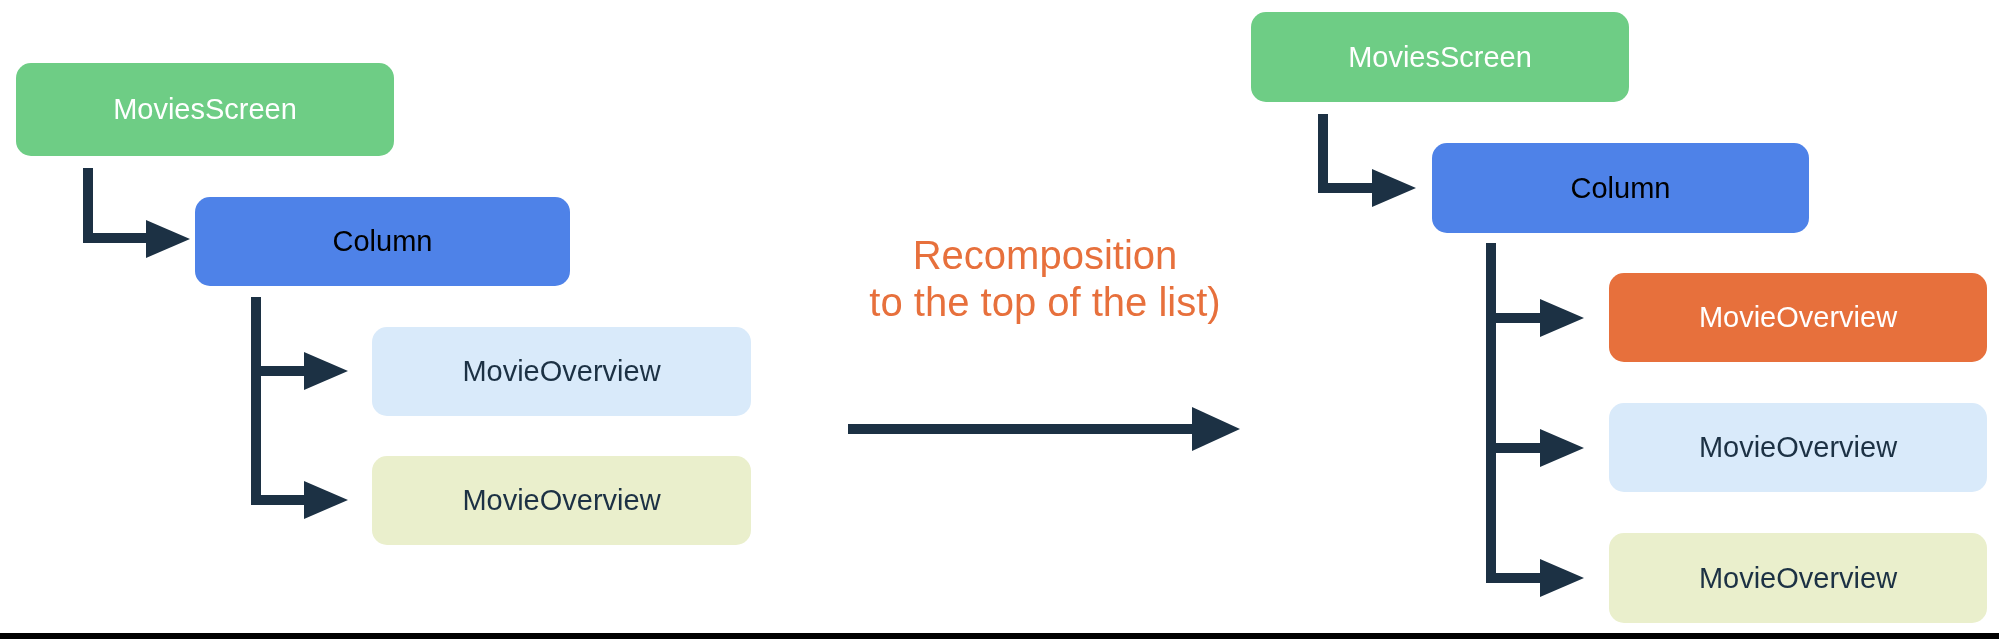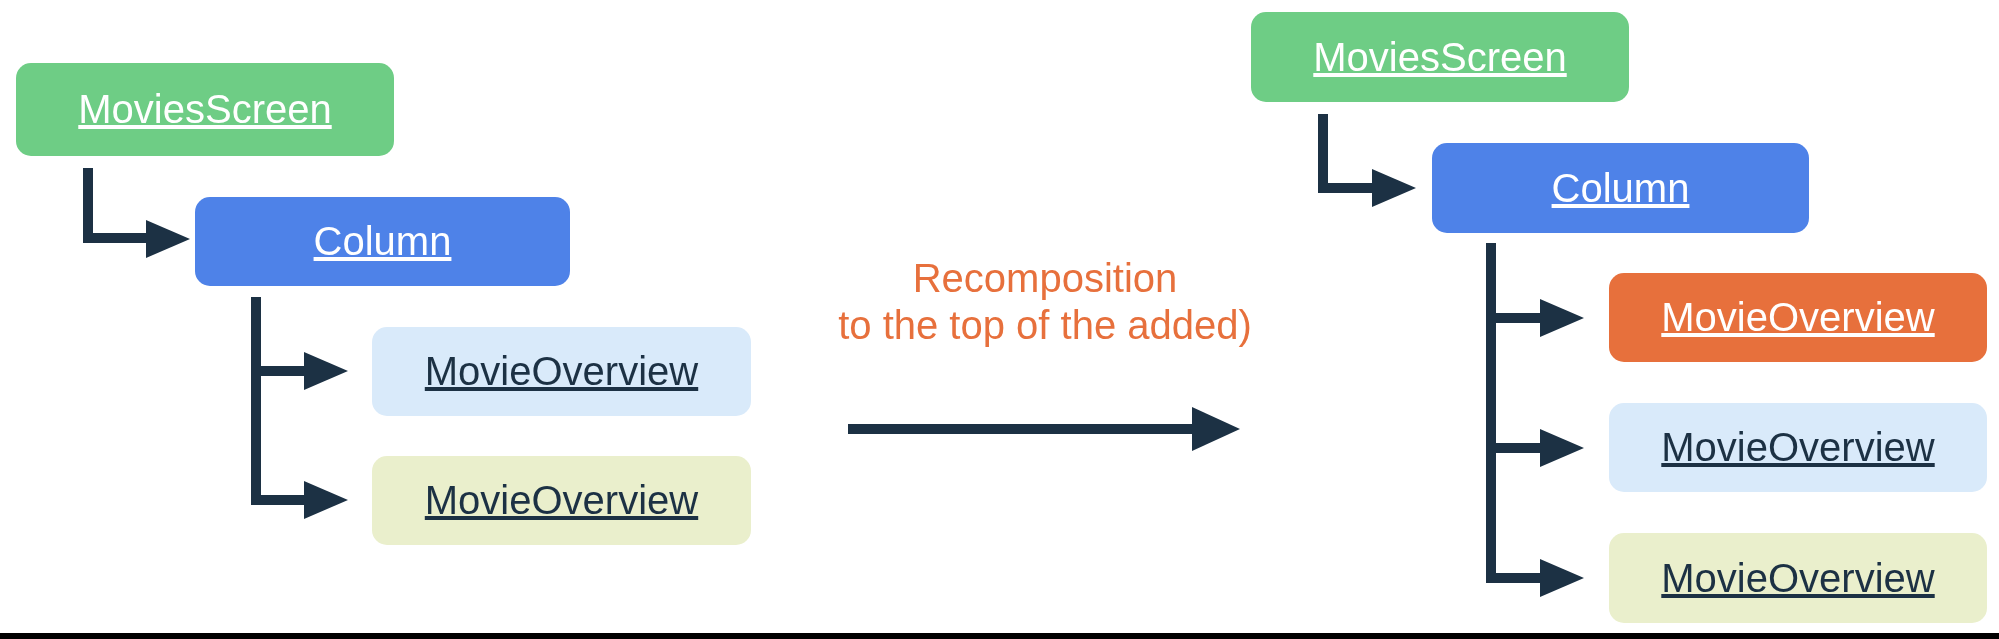--- a/index.html
+++ b/index.html
@@ -7,26 +7,25 @@
     position:relative;
     width:1999px;height:639px;
     background:#ffffff;
     overflow:hidden;
     font-family:"Liberation Sans", sans-serif;
   }
   .node{
     position:absolute;
     display:flex;align-items:center;justify-content:center;
     border-radius:15px;
-    font-size:40px;font-weight:400;
+    font-size:29px;font-weight:400;
     white-space:nowrap;
-    text-decoration:underline;
   }
   .node.green  {background:#6ECD85;color:#ffffff;}
-  .node.blue   {background:#4E82E8;color:#ffffff;}
+  .node.blue   {background:#4E82E8;color:#000000;}
   .node.orange {background:#E7703C;color:#ffffff;}
   .node.lblue  {background:#D9EAFA;color:#1C3144;}
   .node.lyellow{background:#EAEFCC;color:#1C3144;}
 
   .vline,.hline{position:absolute;background:#1C3144;}
   .arrowhead{
     position:absolute;width:0;height:0;
     border-top:19px solid transparent;
     border-bottom:19px solid transparent;
     border-left:44px solid #1C3144;
@@ -47,21 +46,21 @@
   .l-elbow-h   {left:83px;  top:233px; width:67px; height:10px;}
   .l-elbow-a   {left:146px; top:220px;}
   .l-kids-v    {left:251px; top:297px; width:10px; height:208px;}
   .l-branch1-h {left:251px; top:366px; width:57px; height:10px;}
   .l-branch1-a {left:304px; top:352px;}
   .l-branch2-h {left:251px; top:495px; width:57px; height:10px;}
   .l-branch2-a {left:304px; top:481px;}
 
   
   .transition-label{
-    position:absolute;left:820px;top:255px;width:450px;
+    position:absolute;left:820px;top:232px;width:450px;
     text-align:center;color:#E7703C;
     font-size:40px;line-height:47px;font-weight:400;
   }
   .t-arrow-h{left:848px;top:424px;width:344px;height:10px;}
   .t-arrow-a{left:1192px;top:407px;}
 
   
   .r-root   {left:1251px; top:12px;  width:378px; height:90px;}
   .r-column {left:1432px; top:143px; width:377px; height:90px;}
   .r-child1 {left:1609px; top:273px; width:378px; height:89px;}
@@ -98,21 +97,21 @@
   <div class="hline l-branch1-h"></div>
   <div class="arrowhead l-branch1-a"></div>
   <div class="hline l-branch2-h"></div>
   <div class="arrowhead l-branch2-a"></div>
 
   <div class="node lblue l-child1">MovieOverview</div>
   <div class="node lyellow l-child2">MovieOverview</div>
 
   <div class="transition-label">
     <div>Recomposition</div>
-    <div>to the top of the added)</div>
+    <div>to the top of the list)</div>
   </div>
   <div class="hline t-arrow-h"></div>
   <div class="arrowhead big t-arrow-a"></div>
 
   <div class="node green r-root">MoviesScreen</div>
 
   <div class="vline r-elbow-v"></div>
   <div class="hline r-elbow-h"></div>
   <div class="arrowhead r-elbow-a"></div>
 

